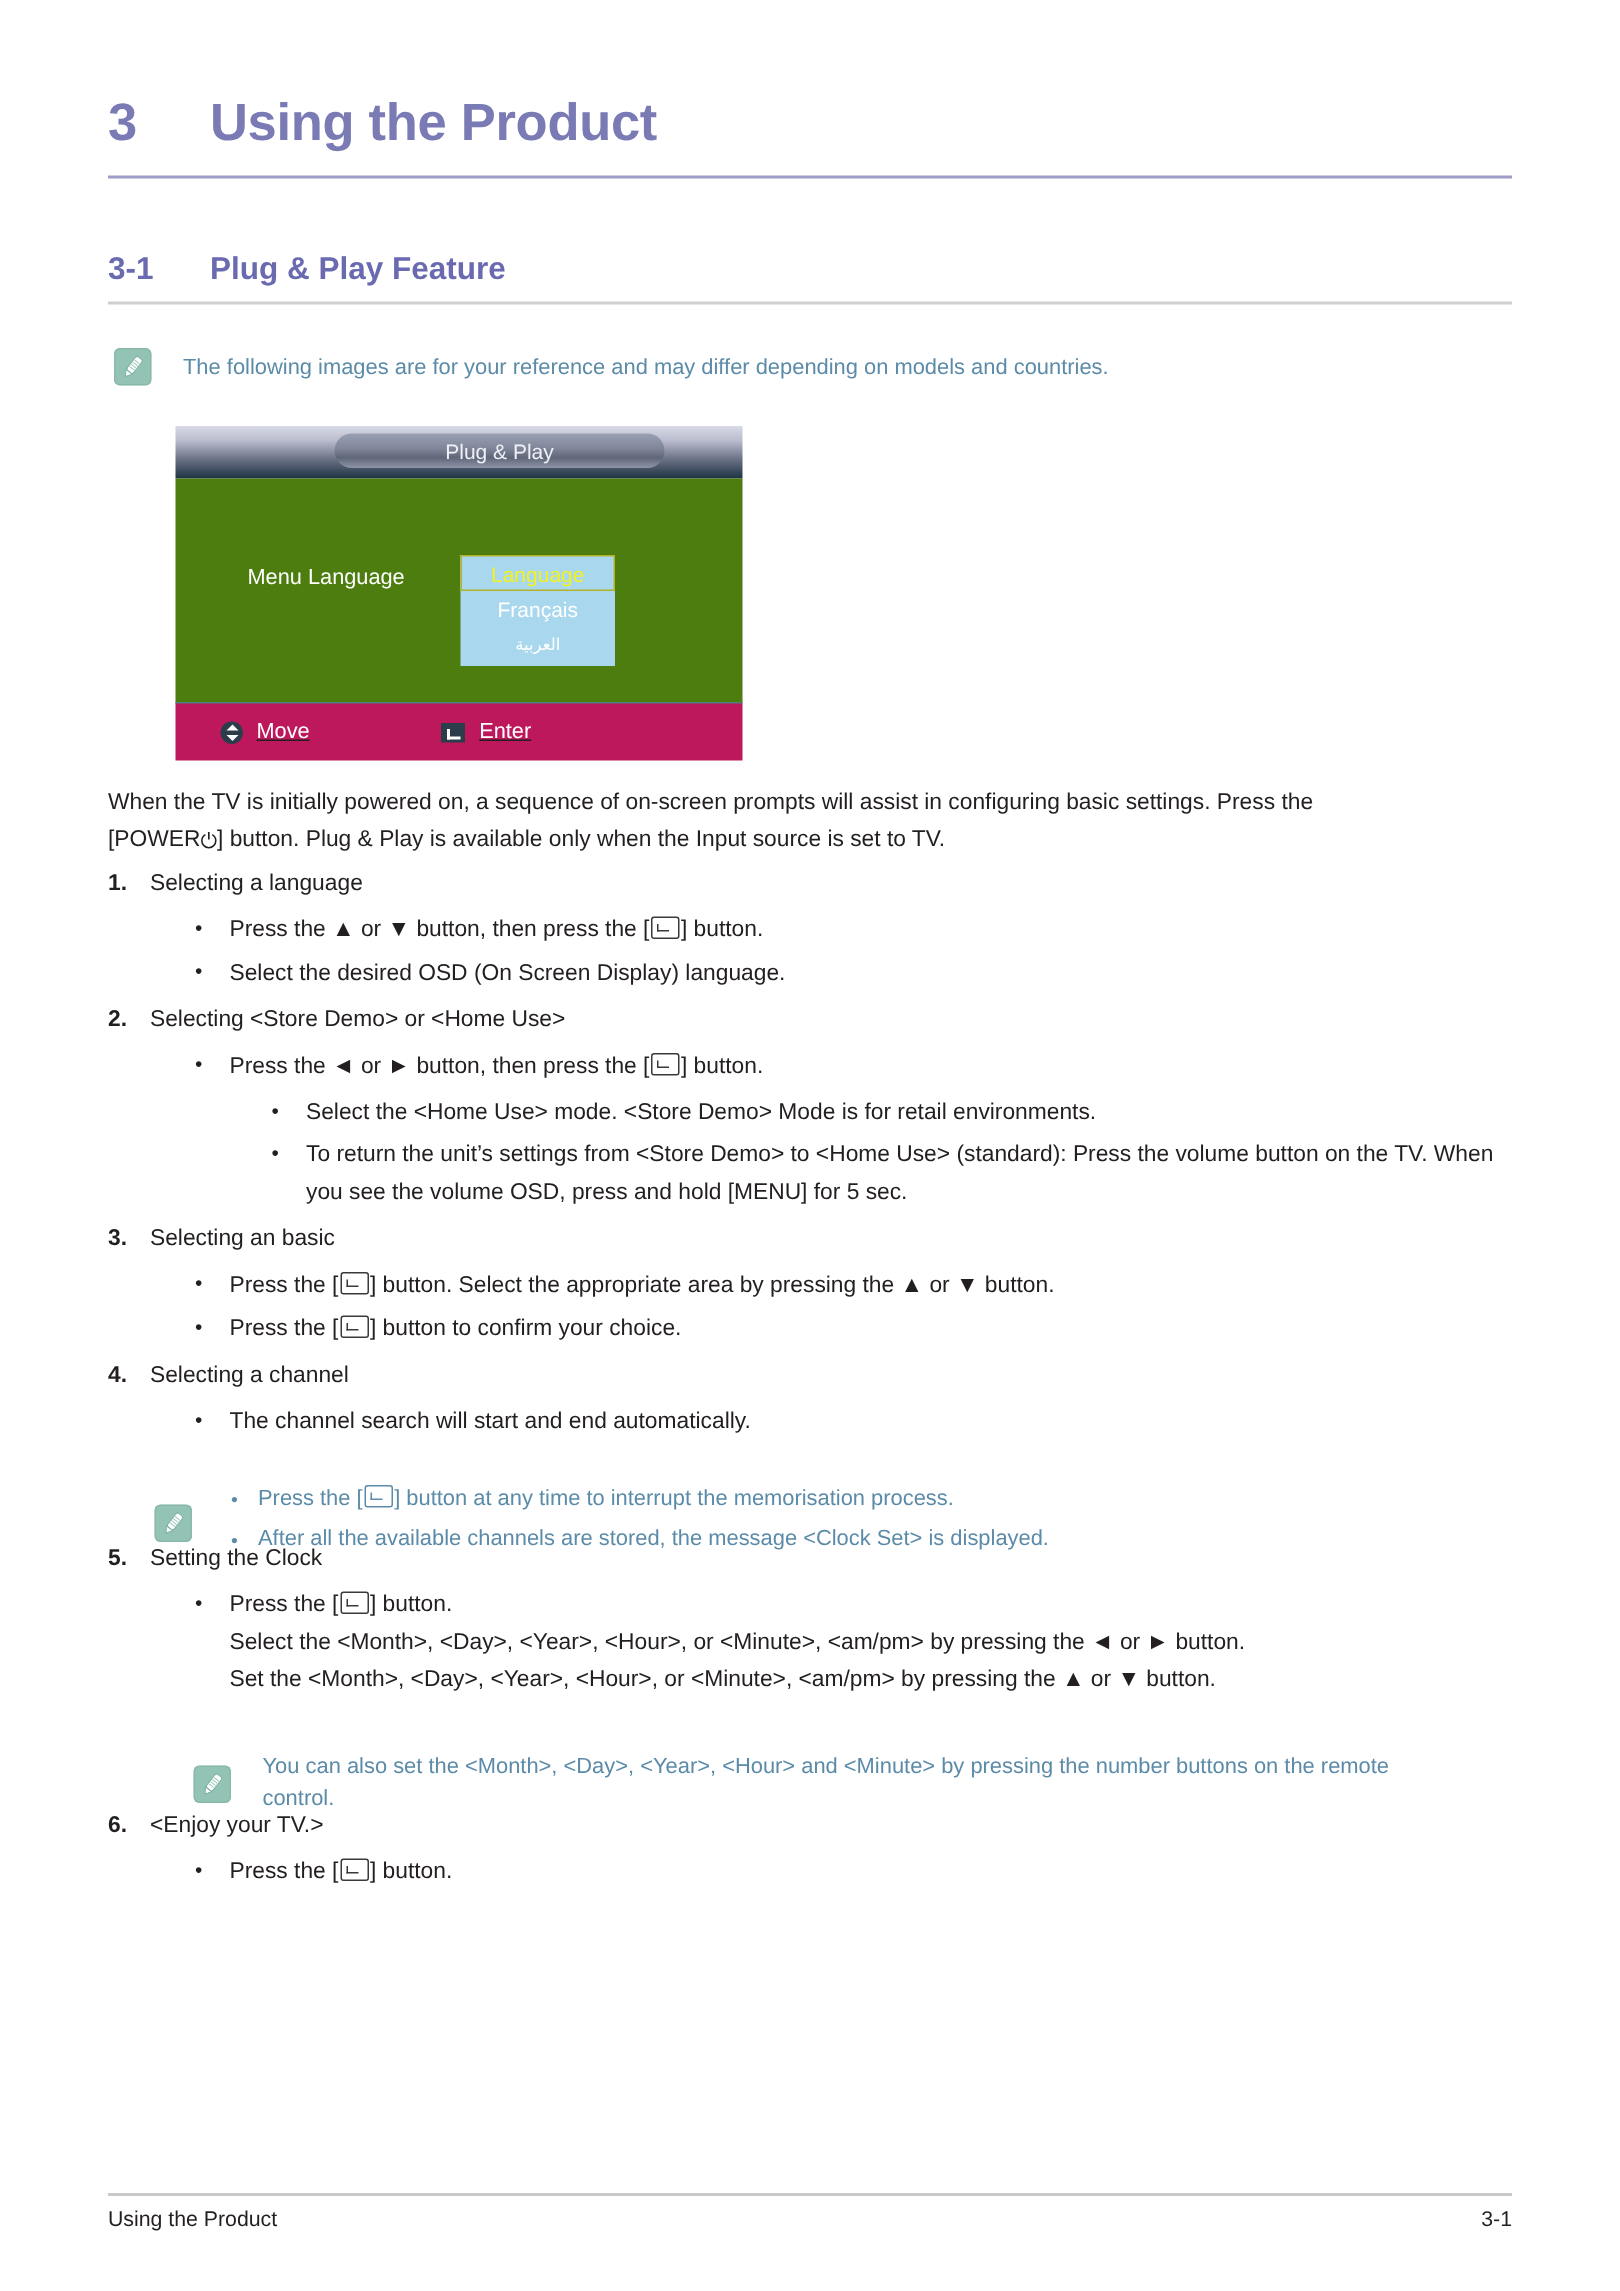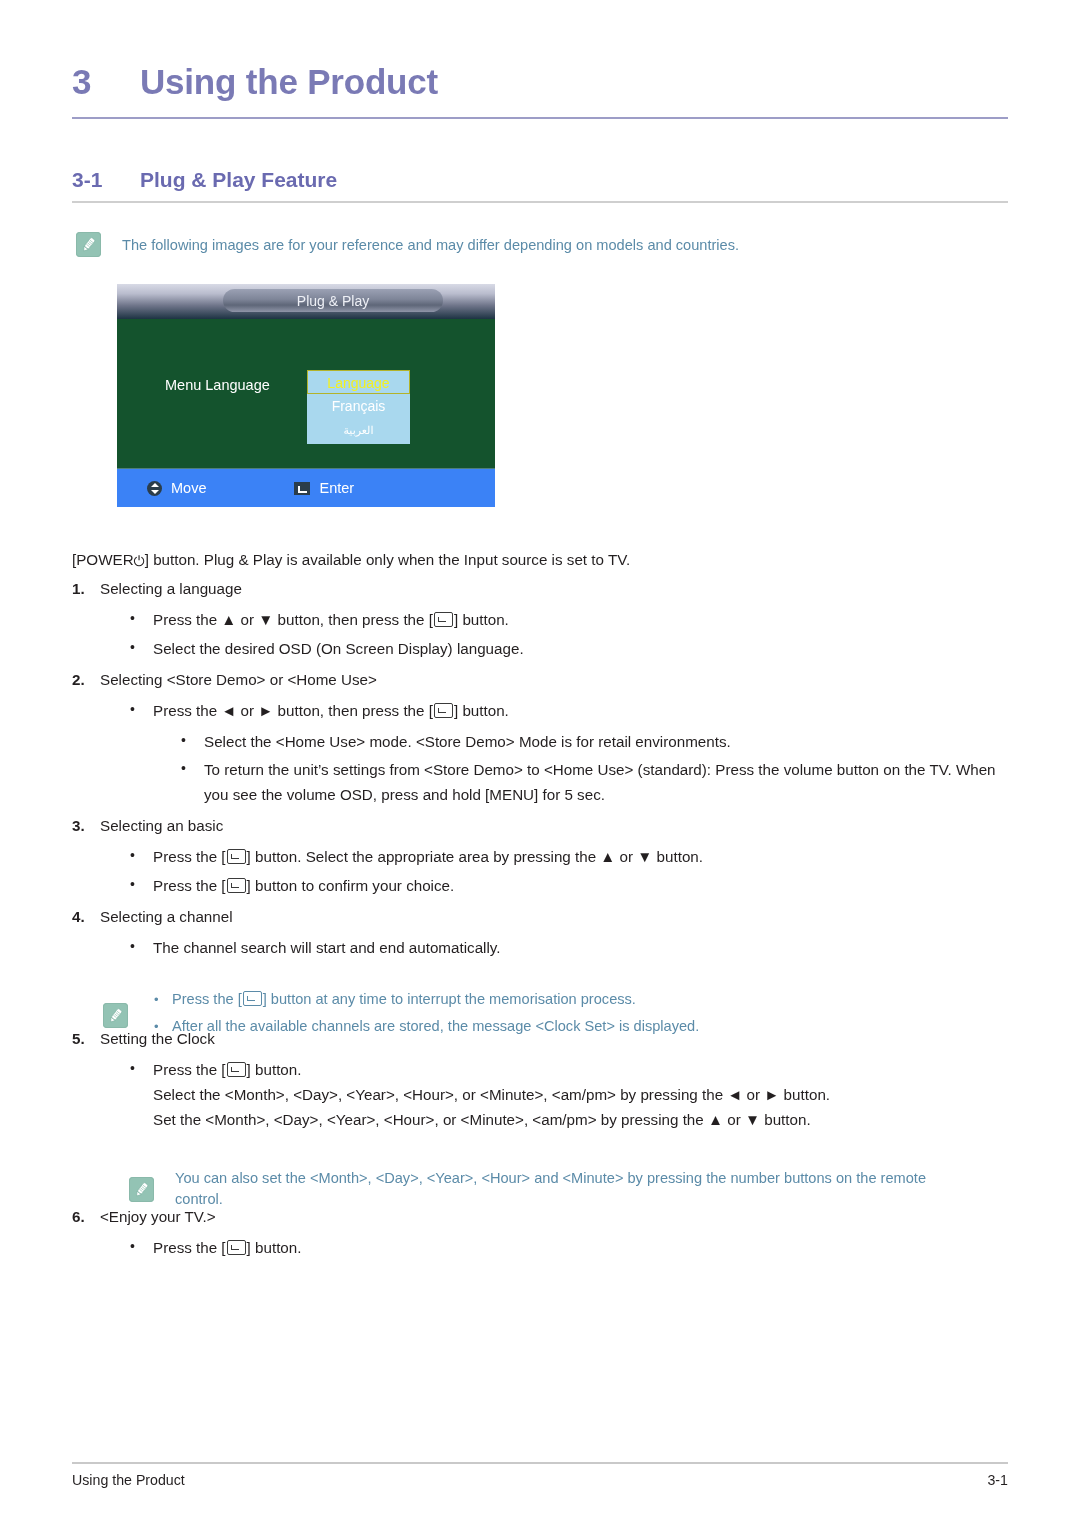--- a/index.html
+++ b/index.html
@@ -154,21 +154,21 @@
     background: linear-gradient(to bottom, #9ba1b4 0%, #7e8598 45%, #5e6678 70%, #8f95a8 100%);
     display: flex;
     align-items: center;
     justify-content: center;
     color: #eef0f6;
     font-size: 14px;
   }
   .osd-body {
     position: relative;
     height: 149px;
-    background: #14532d;
+    background: #4d7c0f;
   }
   .osd-label {
     position: absolute;
     left: 48px;
     top: 58px;
     color: #ffffff;
     font-size: 14.5px;
   }
   .osd-select {
     position: absolute;
@@ -188,23 +188,24 @@
   .osd-opt.selected {
     color: #f3f11f;
     box-sizing: border-box;
     border: 1px solid #b3b32a;
     background: #a9d8ee;
   }
   .osd-opt.rtl { direction: rtl; font-size: 11px; }
   .osd-footer {
     position: relative;
     height: 38px;
-    background: #3b82f6;
+    background: #be185d;
     border-top: 1px solid #4e7e7a;
     display: flex;
+    text-decoration: underline;
   }
   .osd-hint {
     display: flex;
     align-items: center;
     color: #ffffff;
     font-size: 14.5px;
   }
   .osd-hint.move { margin-left: 30px; }
   .osd-hint.enter { margin-left: 88px; }
   .osd-hint span.lbl { margin-left: 9px; }
@@ -408,20 +409,21 @@
         <span class="lbl">Move</span>
       </div>
       <div class="osd-hint enter">
         <span class="icon-enter-osd"></span>
         <span class="lbl">Enter</span>
       </div>
     </div>
   </div>
 
   <div class="para" id="intro">
+    <span>When the TV is initially powered on, a sequence of on-screen prompts will assist in configuring basic settings. Press the</span>
     <br>
     <span>[POWER</span><span class="pwr">⏻</span><span>] button. Plug &amp; Play is available only when the Input source is set to TV.</span>
   </div>
 
   <ol class="steps">
 
     <li>
       <span class="num">1.</span>
       <span class="step-title">Selecting a language</span>
       <ul class="sub">

